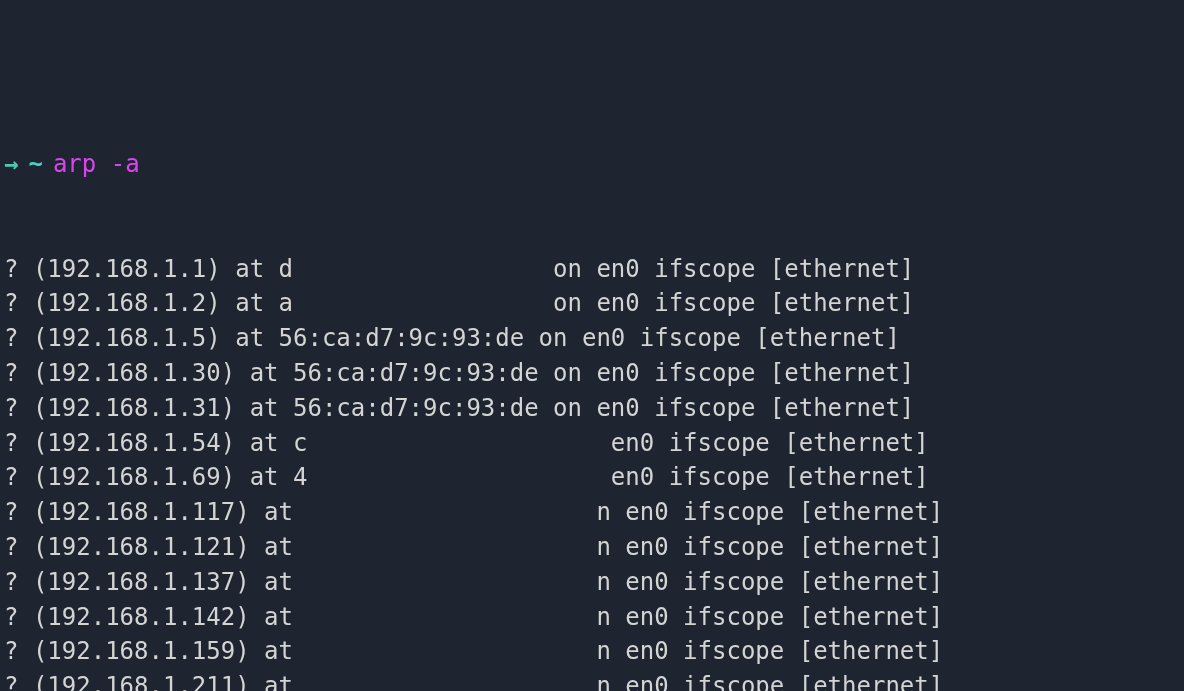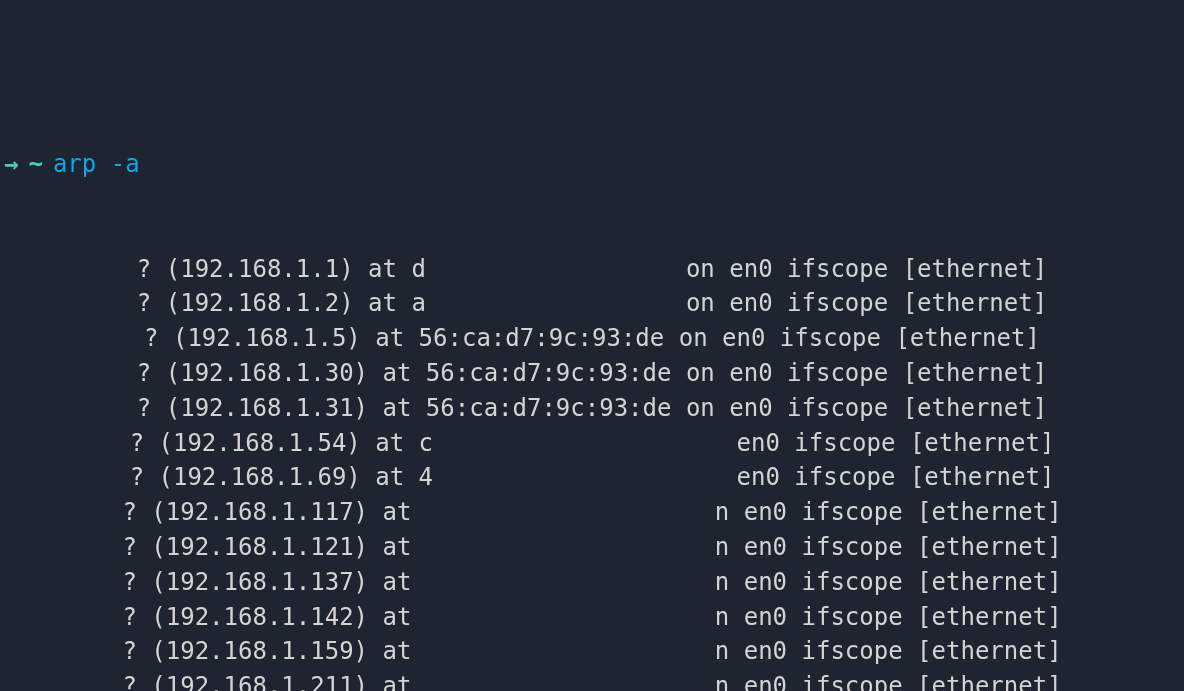--- a/index.html
+++ b/index.html
@@ -28,27 +28,26 @@
       color: #4ec9b0;
       font-weight: bold;
       margin-right: 10px;
     }
     .tilde {
       color: #3fd6c5;
       font-weight: bold;
       margin-right: 10px;
     }
     .command {
-      color: #0ea5e9;
+      color: #d946ef;
     }
     .output-line {
       color: #d4d4d4;
       white-space: pre;
       position: relative;
-      text-align: center;
     }
     .redaction-overlay {
       position: absolute;
       pointer-events: none;
     }
   </style>
 </head>
 <body>
 
 

